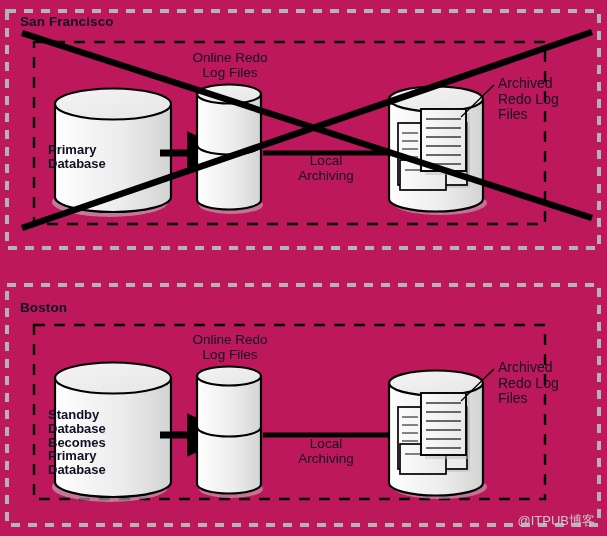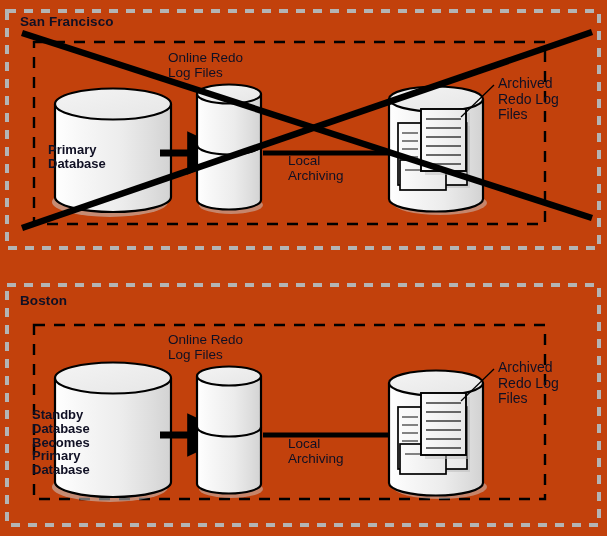--- a/index.html
+++ b/index.html
@@ -7,21 +7,21 @@
     padding: 0;
     background: #ffffff;
   }
   body {
     font-family: "Liberation Sans", sans-serif;
   }
   #stage {
     position: relative;
     width: 607px;
     height: 536px;
-    background: #c2410c;
+    background: #be185d;
     overflow: hidden;
   }
   #stage svg {
     position: absolute;
     left: 0;
     top: 0;
   }
   .label {
     position: absolute;
     color: #101024;
@@ -29,21 +29,21 @@
     white-space: pre;
     line-height: 1.12;
   }
   .region-title {
     font-weight: bold;
     font-size: 13.5px;
     letter-spacing: 0.1px;
   }
   .cap {
     font-size: 13.5px;
-    text-align: left;
+    text-align: center;
   }
   .cap-left {
     font-size: 14px;
     text-align: left;
   }
   .db-text {
     font-weight: bold;
     font-size: 13px;
     text-align: left;
     line-height: 1.06;
@@ -215,32 +215,33 @@
   <div class="label db-text" style="left:48px; top:143px; width:124px;">Primary
 Database</div>
 
   <div class="label cap" style="left:288px; top:153px; width:76px;">Local
 Archiving</div>
 
   <div class="label cap-left" style="left:498px; top:76px; width:100px;">Archived
 Redo Log
 Files</div>
 
-  <div class="label region-title" style="left:20px; top:293px;">Boston</div>
+  <div class="label region-title" style="left:20px; top:300px;">Boston</div>
 
   <div class="label cap" style="left:168px; top:332px; width:124px;">Online Redo
 Log Files</div>
 
-  <div class="label db-text" style="left:32px; top:408px; width:124px;">Standby
+  <div class="label db-text" style="left:48px; top:408px; width:124px;">Standby
 Database
 Becomes
 Primary
 Database</div>
 
   <div class="label cap" style="left:288px; top:436px; width:76px;">Local
 Archiving</div>
 
   <div class="label cap-left" style="left:498px; top:360px; width:100px;">Archived
 Redo Log
 Files</div>
 
+  <div class="watermark" style="right:12px; bottom:6px;">@ITPUB博客</div>
 
 </div>
 
 </body></html>

